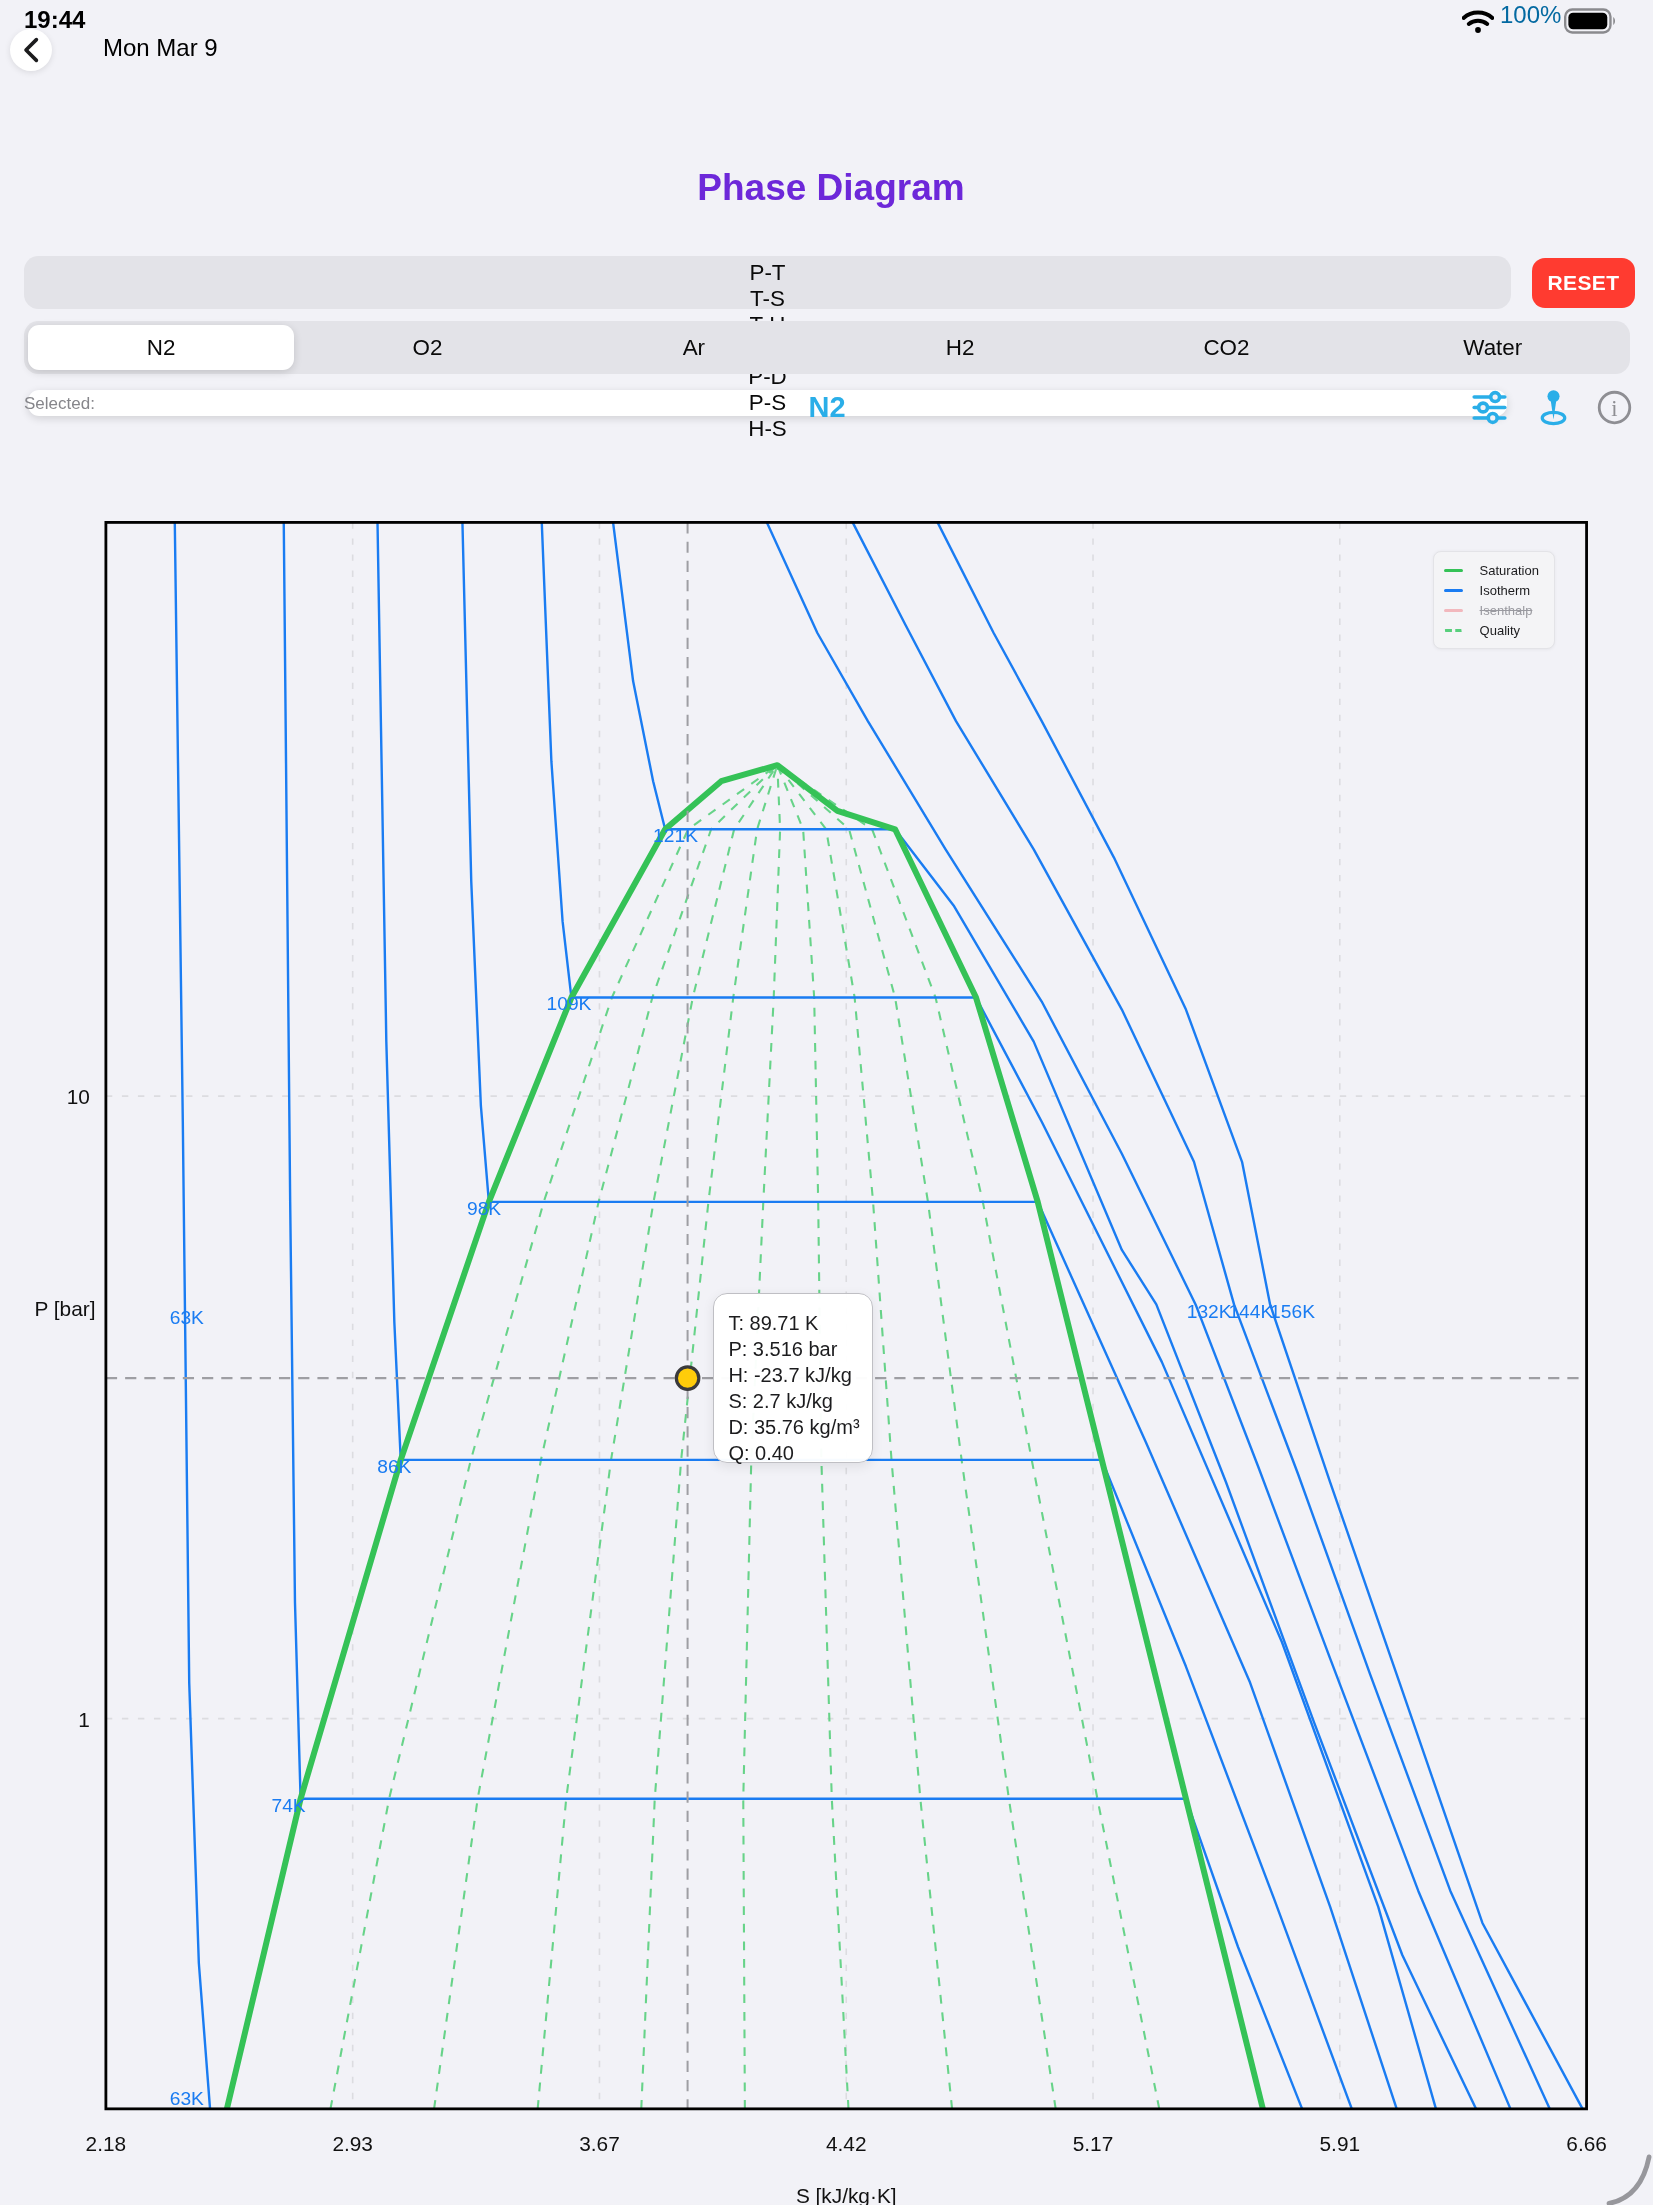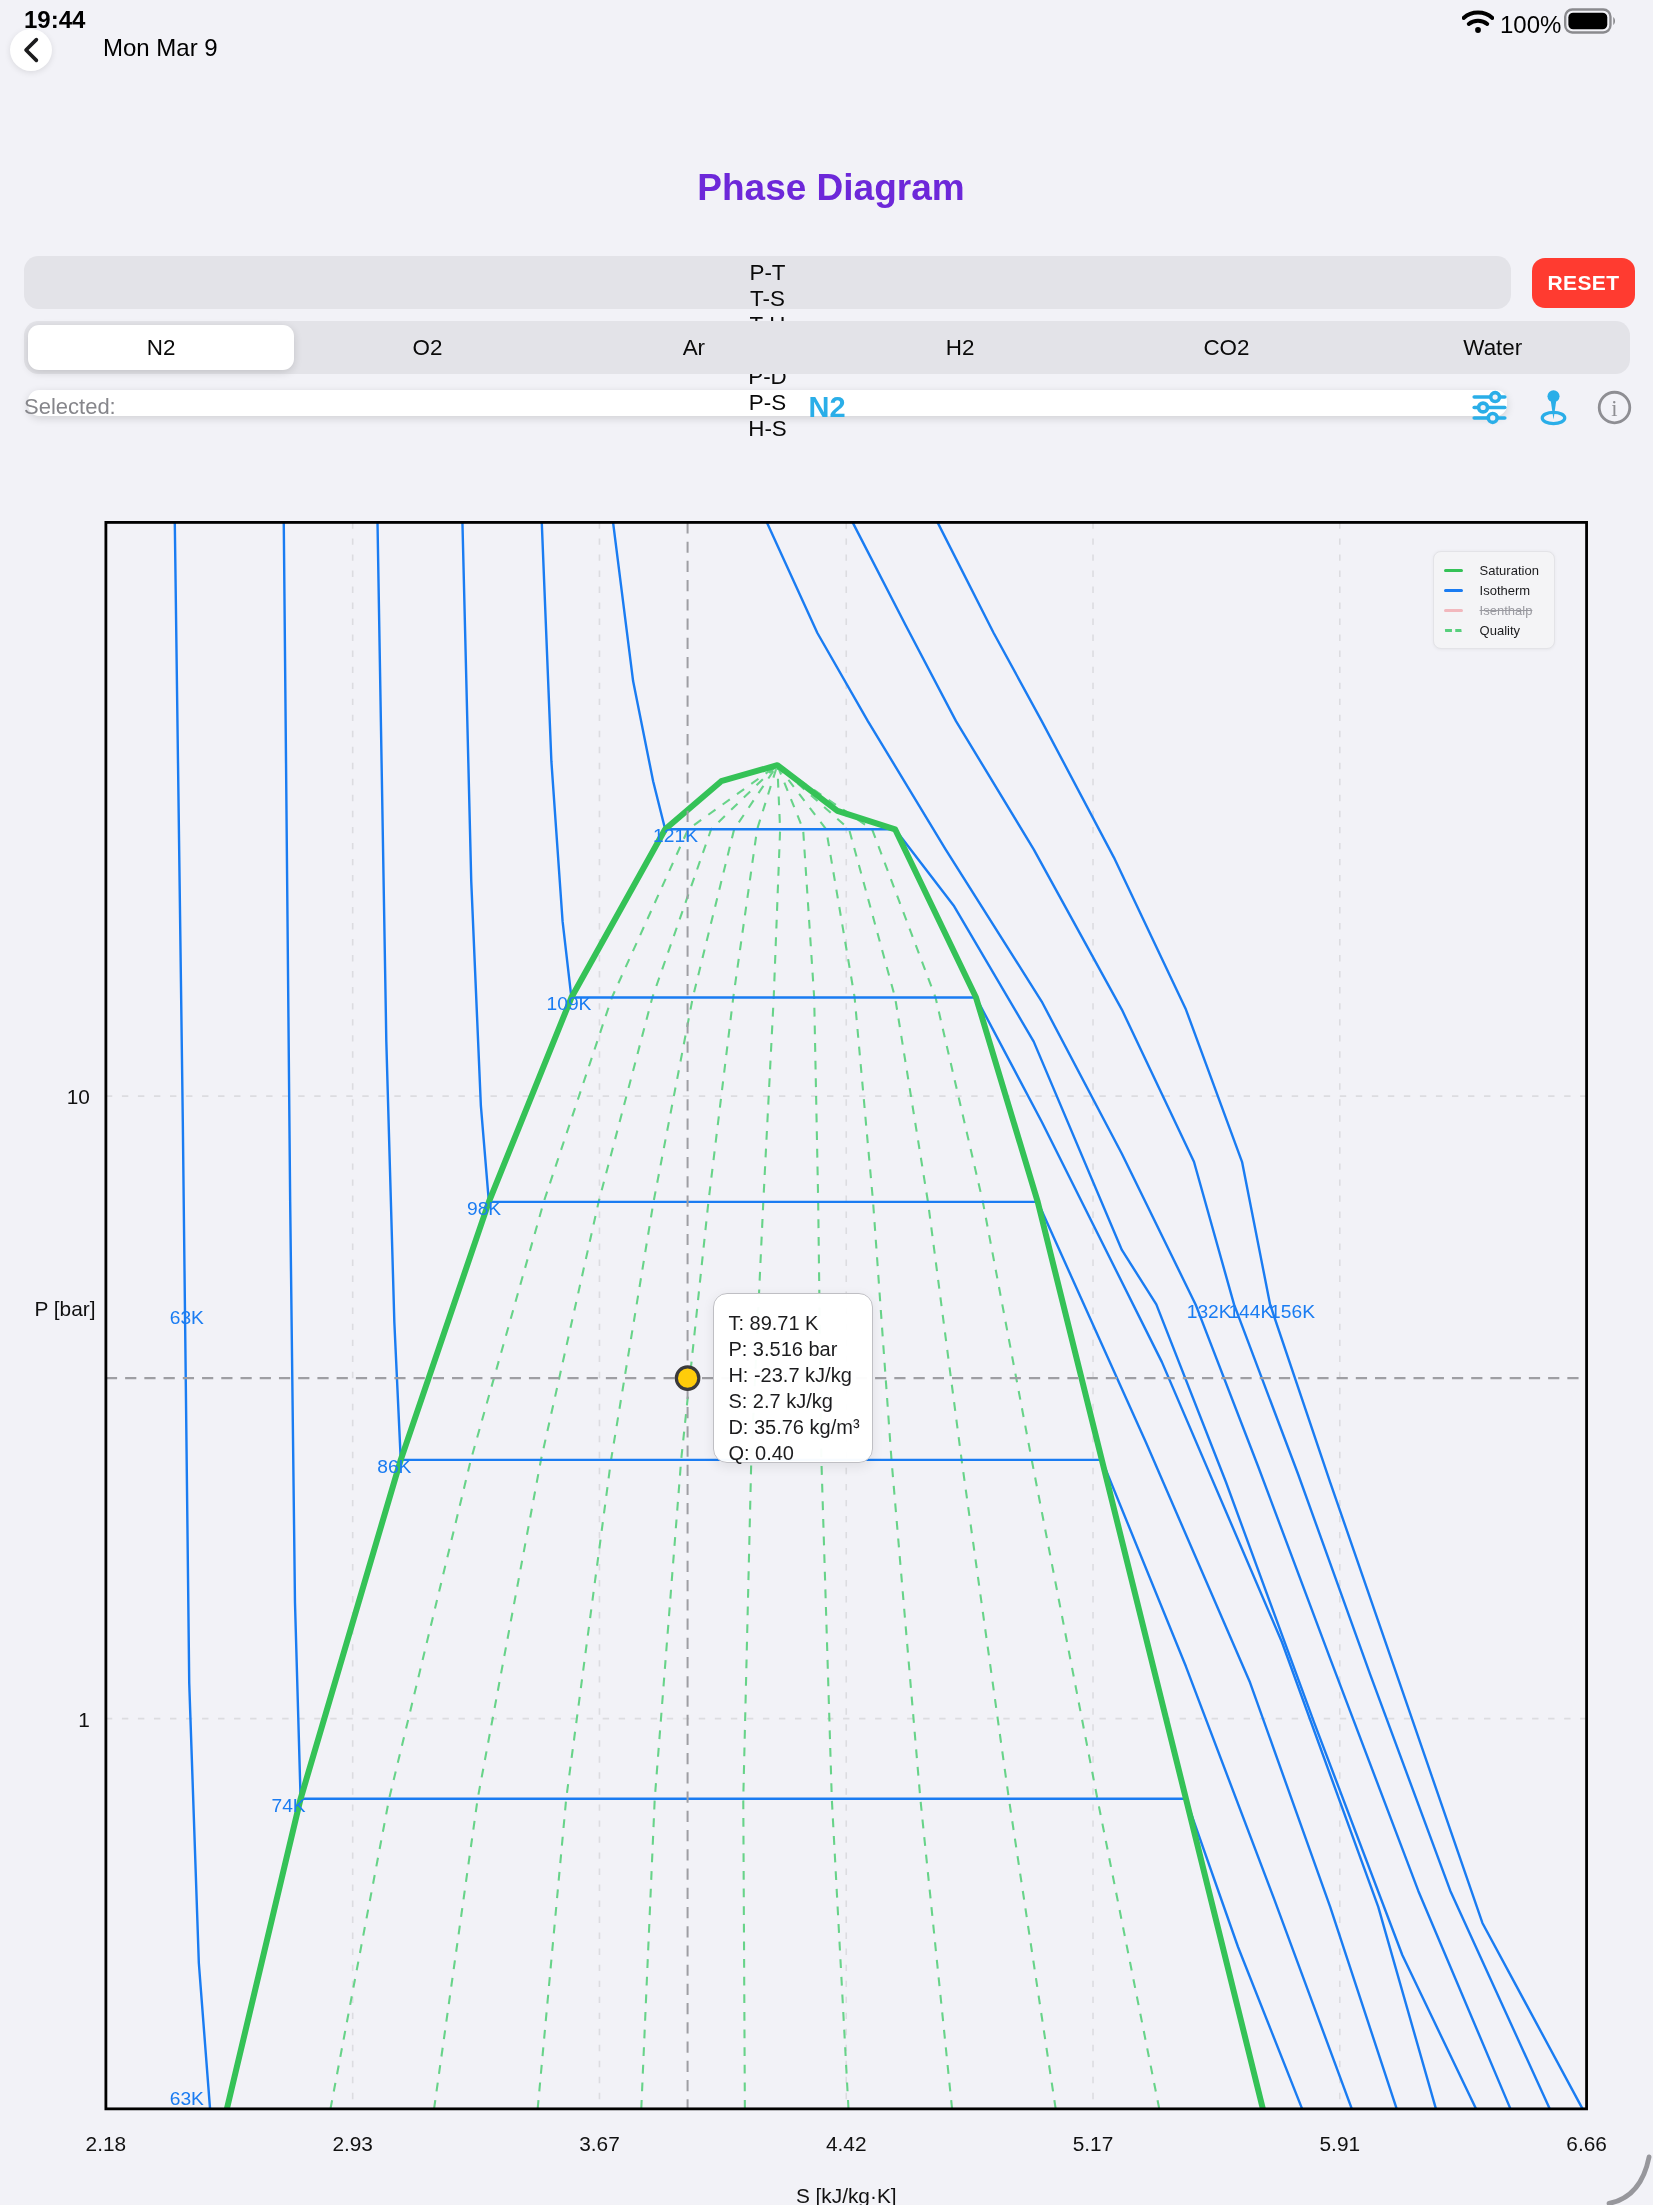--- a/index.html
+++ b/index.html
@@ -1,38 +1,38 @@
 <!DOCTYPE html>
 <html style="font-size:13px"><head>
 <meta charset="utf-8">
 <style>
   html,body{margin:0;padding:0;background:#f2f2f7;font-family:"Liberation Sans",sans-serif;}
   #screen{position:relative;width:1654px;height:2205px;background:#f2f2f7;overflow:hidden;}
   
   .status-text{position:absolute;top:6.4px;font-size:24px;color:#000;}
   #time{left:24px;font-weight:700;}
   #date{left:103px;font-weight:400;margin-top:28px;}
-  #battery-pct{left:1500px;top:11px;position:absolute;font-size:24px;color:#000000;}
+  #battery-pct{left:1500px;top:1px;position:absolute;font-size:24px;color:#0369a1;}
   #wifi{position:absolute;left:1462px;top:9.6px;}
   #battery{position:absolute;left:1564px;top:8px;}
   
   #back-btn{position:absolute;left:9.6px;top:29px;width:42px;height:42px;border-radius:21px;background:#fff;
     box-shadow:0 1.6px 6.4px rgba(0,0,0,.10);display:flex;align-items:center;justify-content:center;}
   
   #page-title{position:absolute;left:4px;top:167px;width:100%;text-align:center;font-size:37px;font-weight:700;color:#6d28d9;}
   
   .seg{position:absolute;background:#e3e3e8;border-radius:14.4px;display:flex;padding:4px;box-sizing:border-box;}
   #diagram-tabs{left:24px;top:256px;width:1487px;height:53px;flex-direction:column;}
   #fluid-tabs{left:24px;top:321px;width:1606px;height:53px;}
   .seg-item{flex:1;display:flex;align-items:center;justify-content:center;font-size:22.4px;color:#0a0a0a;border-radius:11.2px;cursor:default;}
   .seg-item.sel{background:#fff;box-shadow:0 2.4px 8px rgba(0,0,0,.14);font-weight:500;}
   #reset-btn{position:absolute;left:1532px;top:258px;width:103px;height:50px;background:#ff3b30;border-radius:13px;border:none;
     color:#fff;font-size:21px;font-weight:700;font-family:"Liberation Sans",sans-serif;letter-spacing:0.4px;}
   
-  #selected-label{position:absolute;left:24px;top:394px;font-size:22px;color:#86868b;}
+  #selected-label{position:absolute;left:24px;top:394px;font-size:17px;color:#86868b;}
   #selected-value{position:absolute;left:0;top:391px;width:100%;text-align:center;font-size:29px;font-weight:700;color:#2aaee8;}
   .tool-icon{position:absolute;top:389px;}
   #icon-sliders{left:1471px;}
   #icon-pin{left:1535px;}
   #icon-info{left:1596px;}
   
   #chart-svg{position:absolute;left:0;top:0;width:1654px;height:2205px;}
   #chart-svg text{font-family:"Liberation Sans",sans-serif;}
   
   #legend{position:absolute;left:1433px;top:551px;width:122px;background:#f4f4f6;border:0.8px solid #e3e3e7;border-radius:8px;

